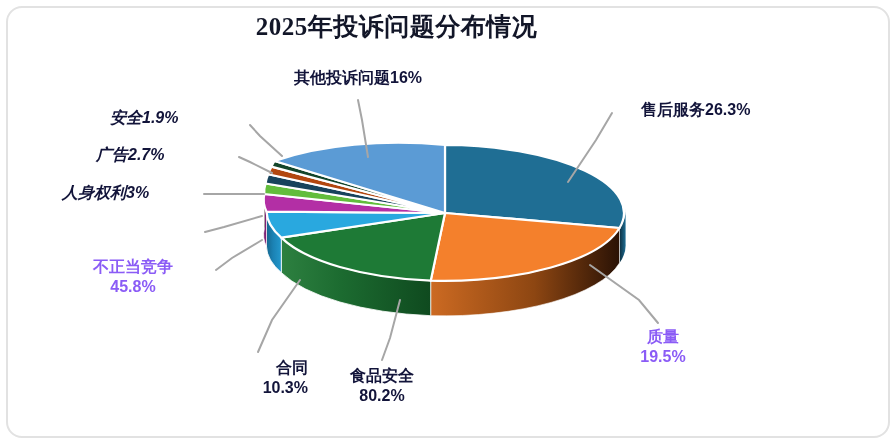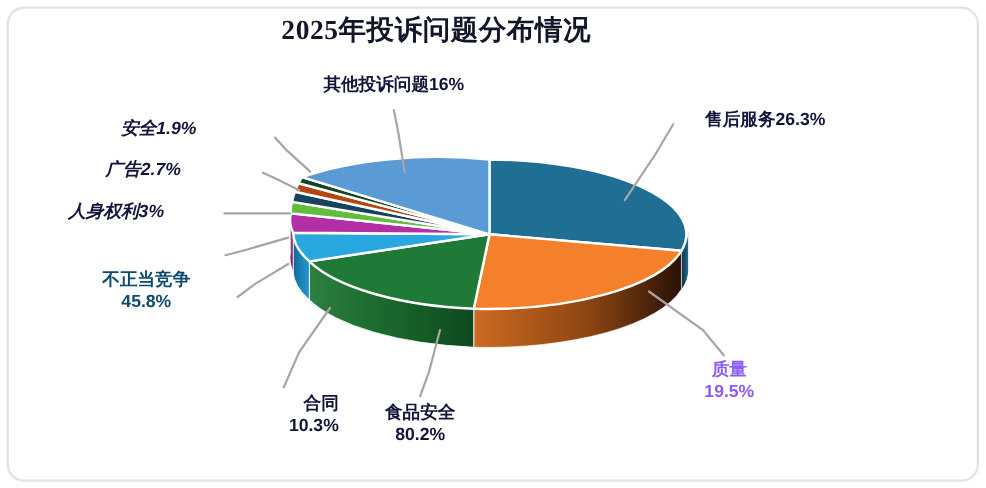--- a/index.html
+++ b/index.html
@@ -168,21 +168,21 @@
   <div class="pie-label ta-c" style="left: 330px; top: 366px; width: 104px; color: rgb(18, 20, 58);">
     <span>食品安全</span>
     <span class="lbl-line2">80.2%</span>
   </div>
 
   <div class="pie-label ta-c" style="left: 204px; top: 358px; width: 104px; color: rgb(18, 20, 58); text-align: right;">
     <span>合同</span>
     <span class="lbl-line2">10.3%</span>
   </div>
 
-  <div class="pie-label ta-c" style="left: 62px; top: 245px; width: 142px; color: #0c4a6e;">
+  <div class="pie-label ta-c" style="left: 62px; top: 257px; width: 142px; color: #8b5cf6;">
     <span>不正当竞争</span>
     <span class="lbl-line2">45.8%</span>
   </div>
 
 
   <div class="pie-label ta-r" style="left: 62px; top: 183px; width: 140px; color: rgb(18, 20, 58);">
     <span>人身权利3%</span>
   </div>
 
   <div class="pie-label ta-r" style="left: 96px; top: 145px; width: 138px; color: rgb(18, 20, 58);">

